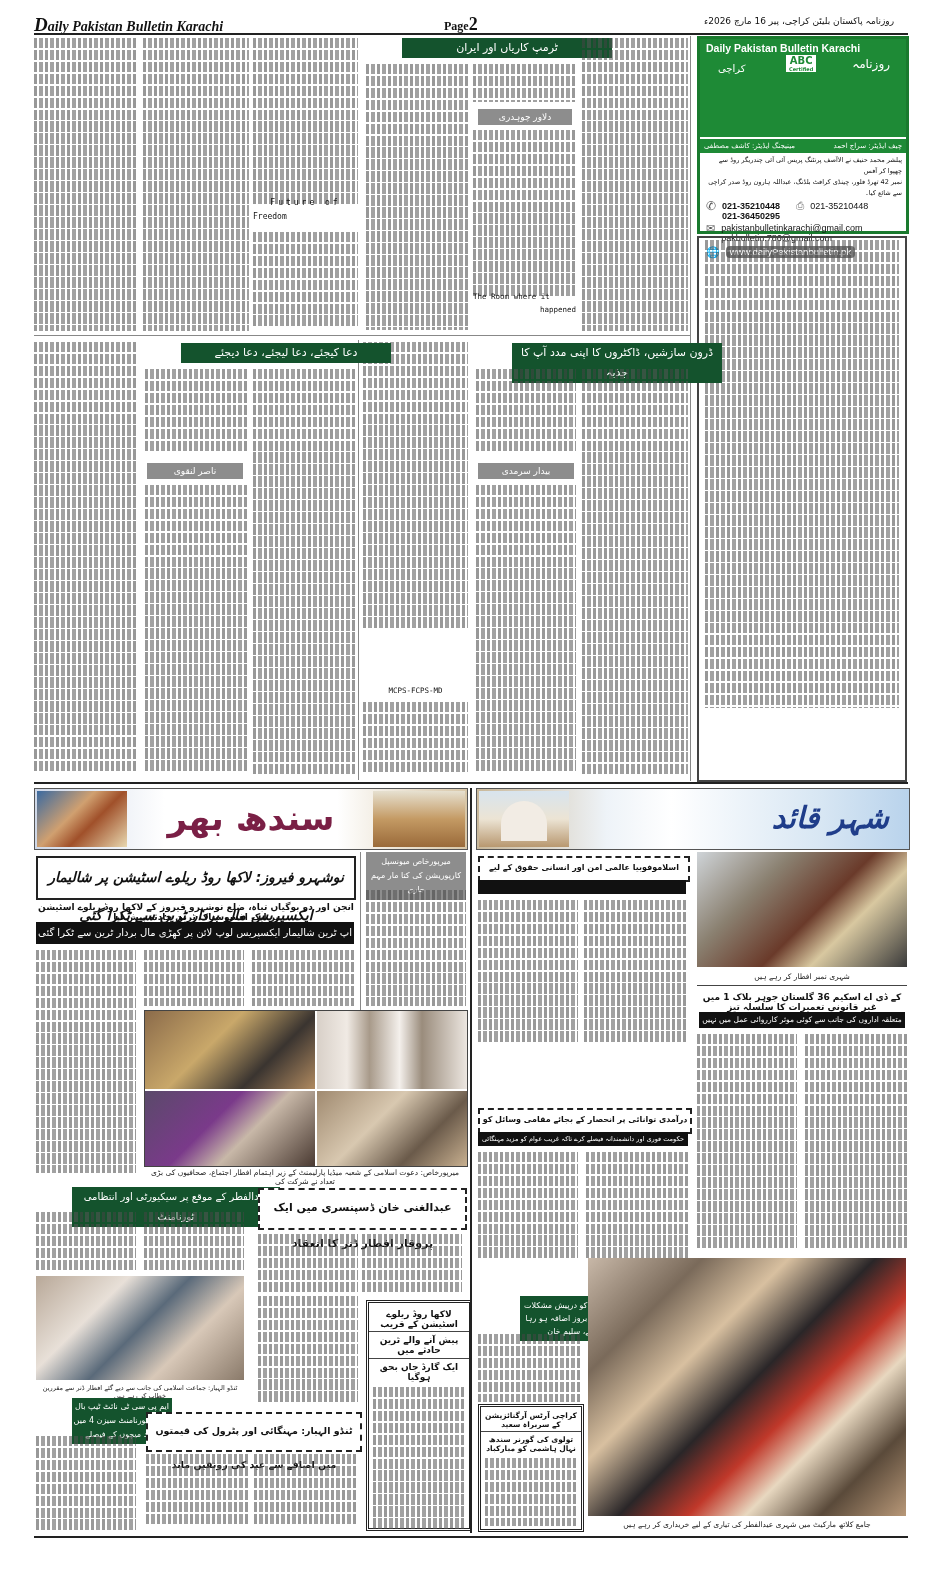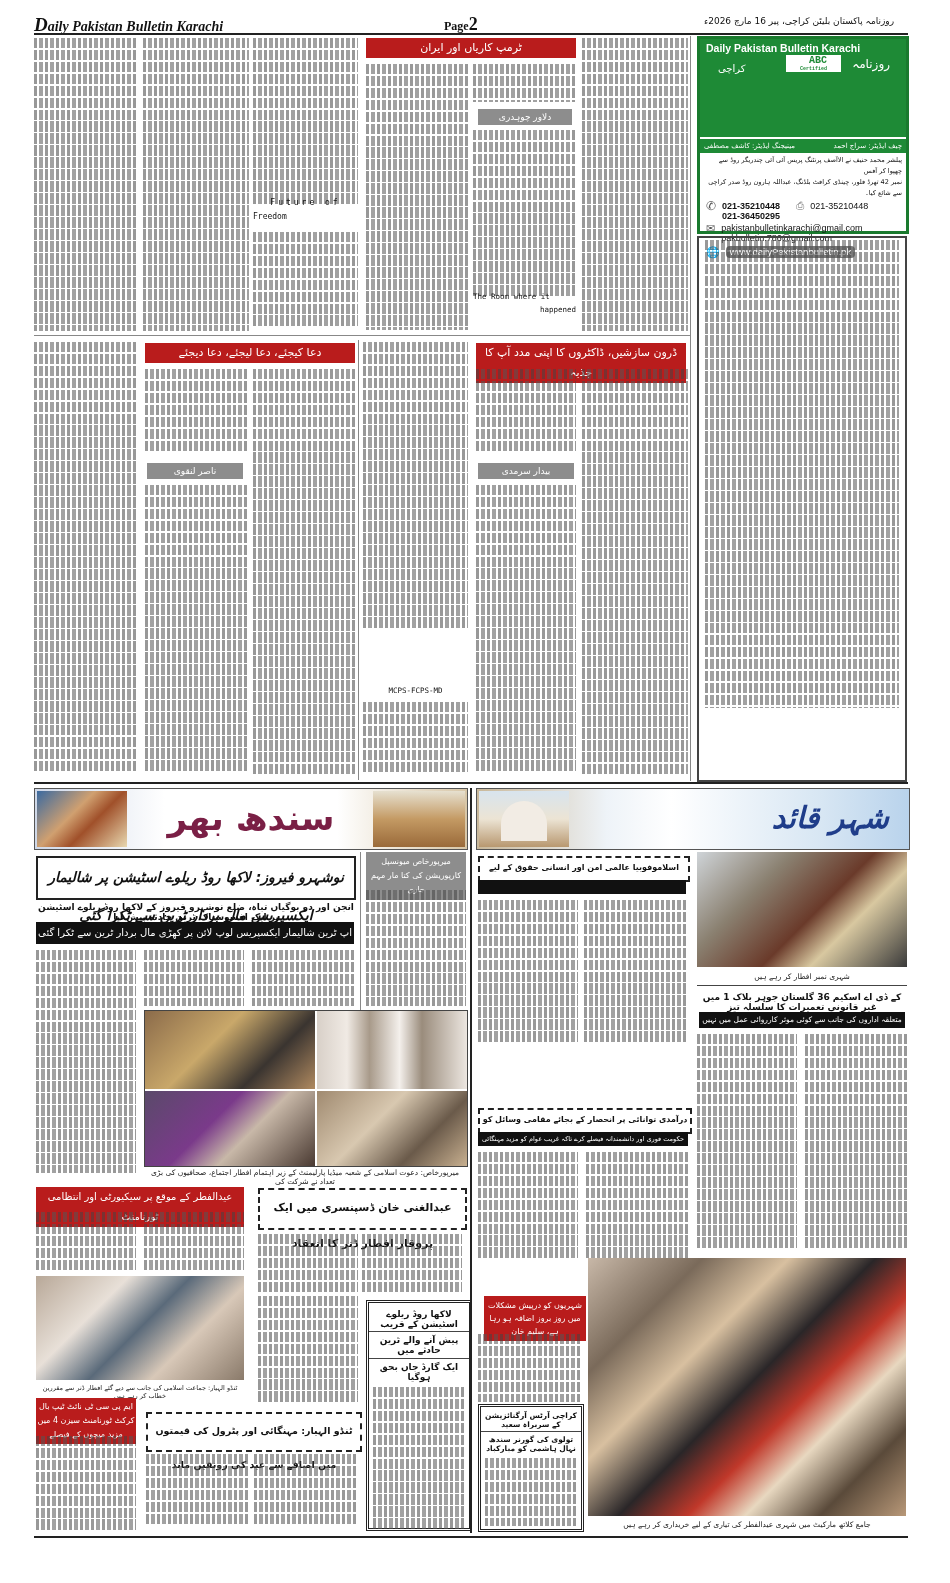--- a/index.html
+++ b/index.html
@@ -8,21 +8,21 @@
   .rtl{direction:rtl;text-align:right;}
   .masthead-left{left:34px;top:14px;font-family:"Liberation Serif",serif;font-style:italic;font-weight:bold;font-size:14px;}
   .masthead-left .big{font-size:19px;}
   .masthead-center{left:444px;top:14px;font-family:"Liberation Serif",serif;font-weight:bold;font-size:12px;}
   .masthead-center .num{font-size:18px;}
   .masthead-right{right:56px;top:16px;font-size:9px;}
   .rule{background:#222;height:2px;}
   .vrule{background:#888;width:1px;}
   .col-text{font-size:6.2px;line-height:10.4px;color:#333;overflow:hidden;direction:rtl;text-align:justify;}
   .col-text span{display:block;height:10.4px;background:repeating-linear-gradient(90deg,#444 0 3px,transparent 3px 5px,#555 5px 9px,transparent 9px 11px);opacity:.55;margin:1.6px 0 0 0;}
-  .gray-head{background:#b91c1c;color:#fff;font-size:11px;text-align:center;direction:rtl;line-height:20px;}
+  .gray-head{background:#14532d;color:#fff;font-size:11px;text-align:center;direction:rtl;line-height:20px;margin-left:36px;}
   .small-head{background:#8d8d8d;color:#fff;font-size:9px;text-align:center;direction:rtl;line-height:16px;}
   .logo-box{border:3px solid #1a7a2e;background:#fff;}
   .logo-green{background:#1e8a36;color:#fff;}
   .box-head{border:2px solid #222;background:#fff;text-align:center;direction:rtl;font-weight:bold;}
   .dash-box{border:2px dashed #222;background:#fff;text-align:center;direction:rtl;font-weight:bold;}
   .black-bar{background:#111;color:#fff;text-align:center;direction:rtl;}
   .photo{background:linear-gradient(135deg,#6d5a4e,#b9a38c 40%,#4b4036 70%,#8a7766);}
   .caption{font-size:7.5px;text-align:center;direction:rtl;color:#222;}
   .banner-sindh{background:linear-gradient(90deg,#cfd8e8,#fff 30%,#fff 70%,#d8c7a8);border:1px solid #555;}
   .banner-shehr{background:linear-gradient(90deg,#c9b89a 0,#eef3f8 30%,#fff 45%,#d7e6f3 80%,#b9d3ec);border:1px solid #555;}
@@ -35,21 +35,21 @@
 </div>
 <div class="abs masthead-center">
   <span>Page</span><span class="num">2</span>
 </div>
 <div class="abs masthead-right rtl">روزنامہ پاکستان بلیٹن کراچی، پیر 16 مارچ 2026ء</div>
 <div class="abs rule" style="left:34px;top:33px;width:874px;"></div>
 
 <div class="abs logo-box" style="left:697px;top:36px;width:206px;height:192px;">
   <div class="logo-green" style="height:98px;position:relative;">
     <div style="font-family:'Liberation Sans',sans-serif;font-weight:bold;font-size:10.5px;padding:3px 6px;">Daily Pakistan Bulletin Karachi</div>
-    <div style="position:absolute;left:86px;top:16px;background:#fff;color:#1e8a36;font-weight:bold;font-size:10px;padding:0 14px;line-height:11px;text-align:right;font-family:Liberation Mono, monospace;">
+    <div style="position:absolute;left:86px;top:16px;background:#fff;color:#1e8a36;font-weight:bold;font-size:10px;padding:0 3px;line-height:11px;text-align:center;">
       <div>ABC</div>
       <div style="font-size:5px;line-height:6px;">Certified</div>
     </div>
     <div style="position:absolute;right:16px;top:18px;font-size:12px;">روزنامہ</div>
     <div style="position:absolute;left:18px;top:24px;font-size:10px;">کراچی</div>
   </div>
   <div class="logo-green rtl" style="height:14px;margin-top:2px;font-size:7px;line-height:14px;display:flex;justify-content:space-between;padding:0 4px;">
     <span>چیف ایڈیٹر: سراج احمد</span>
     <span>مینیجنگ ایڈیٹر: کاشف مصطفی</span>
   </div>

